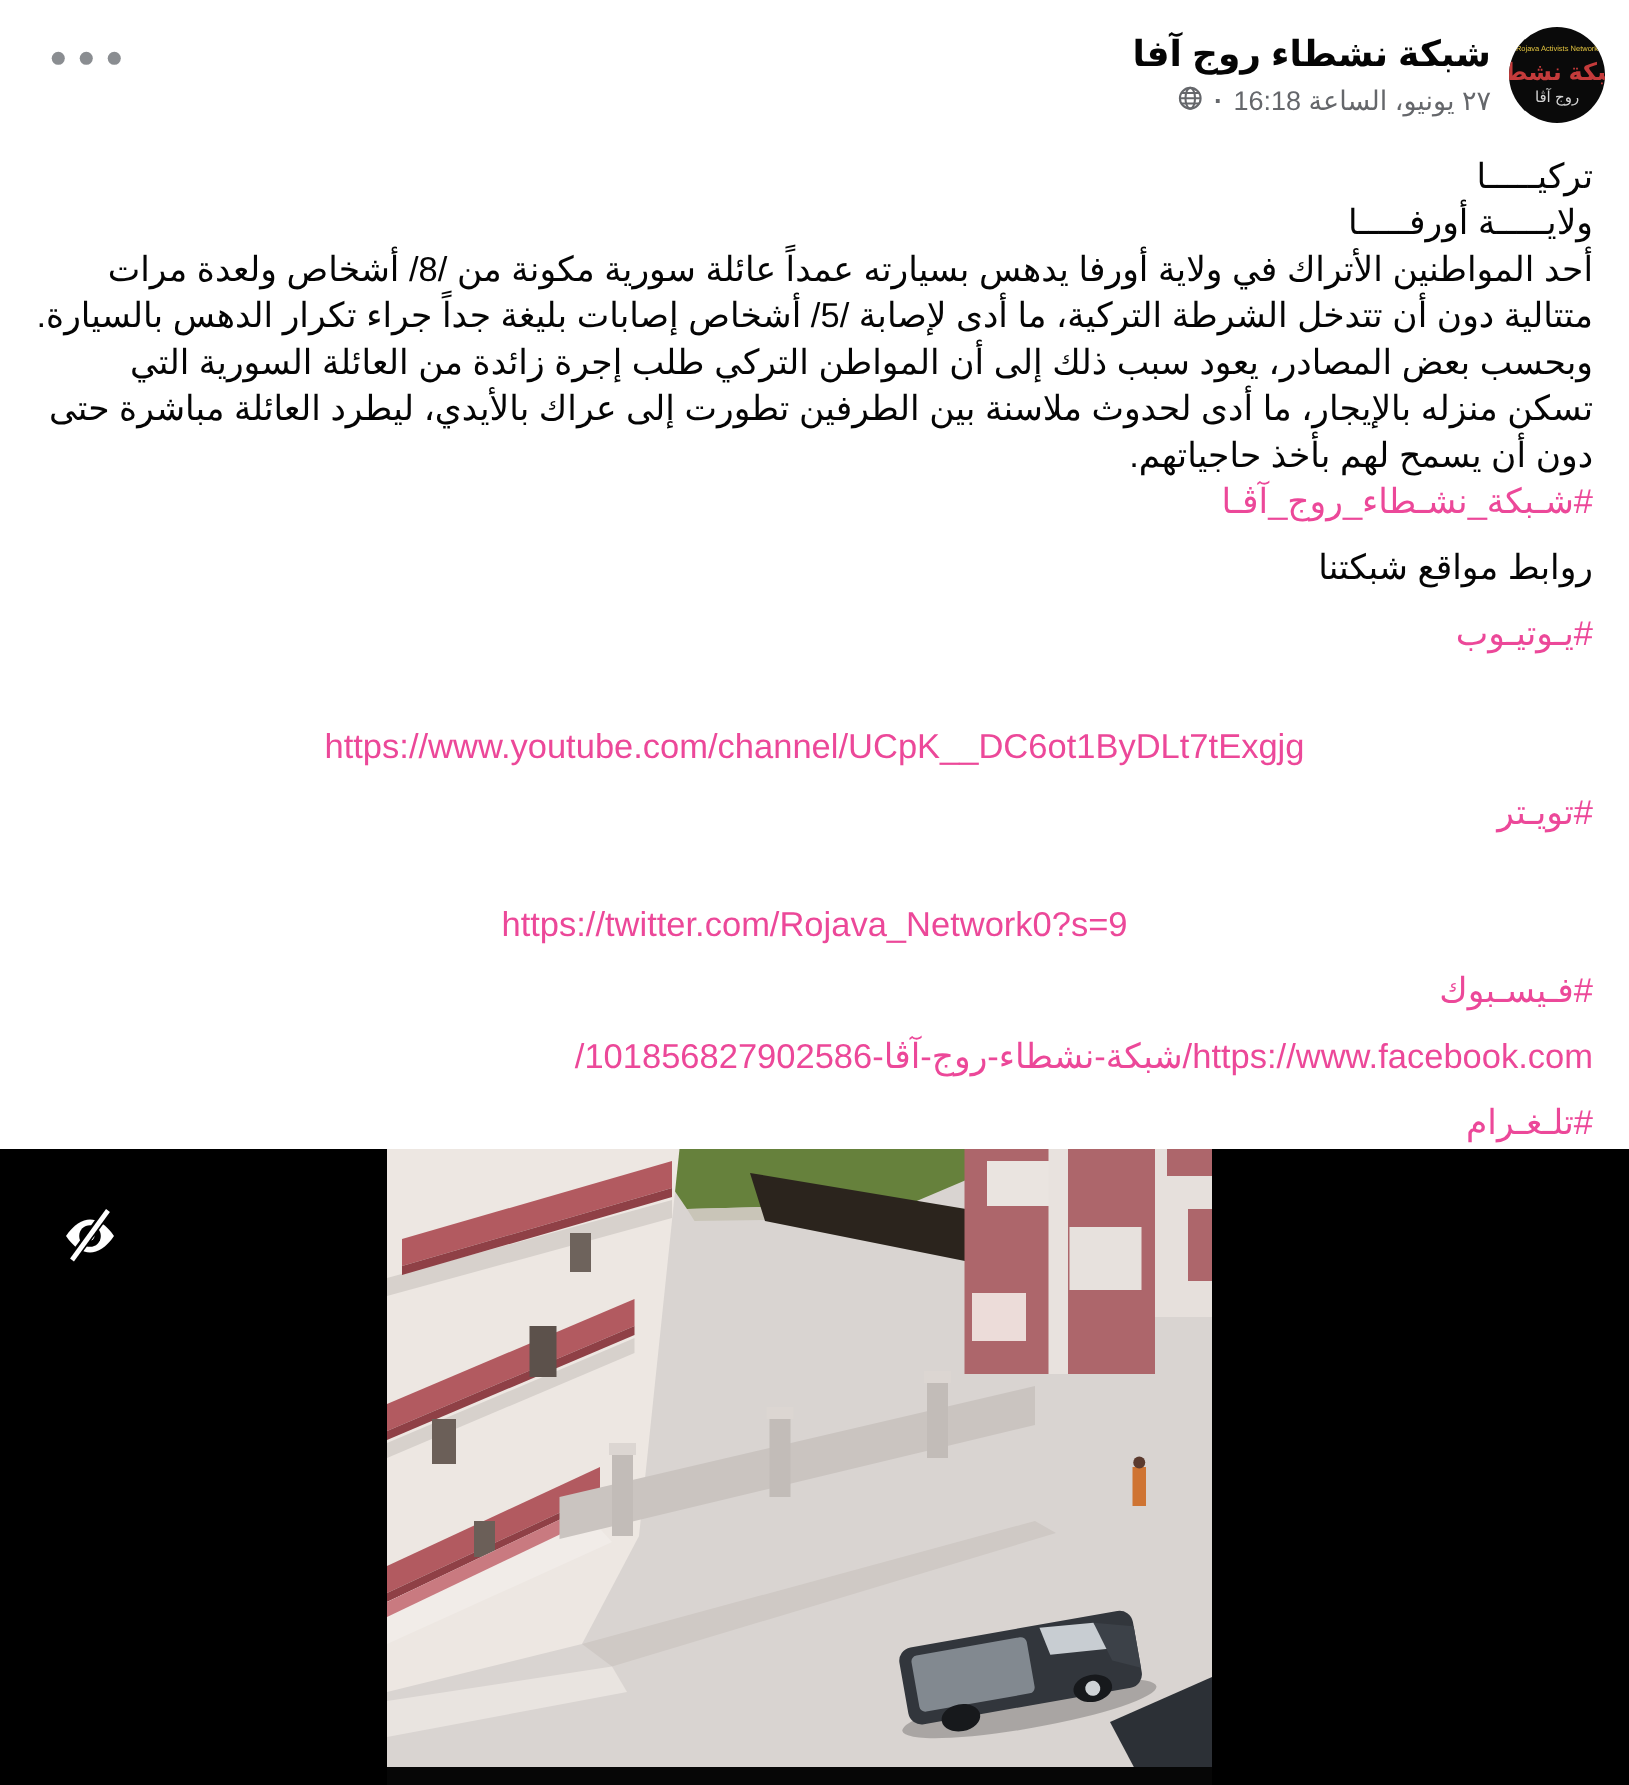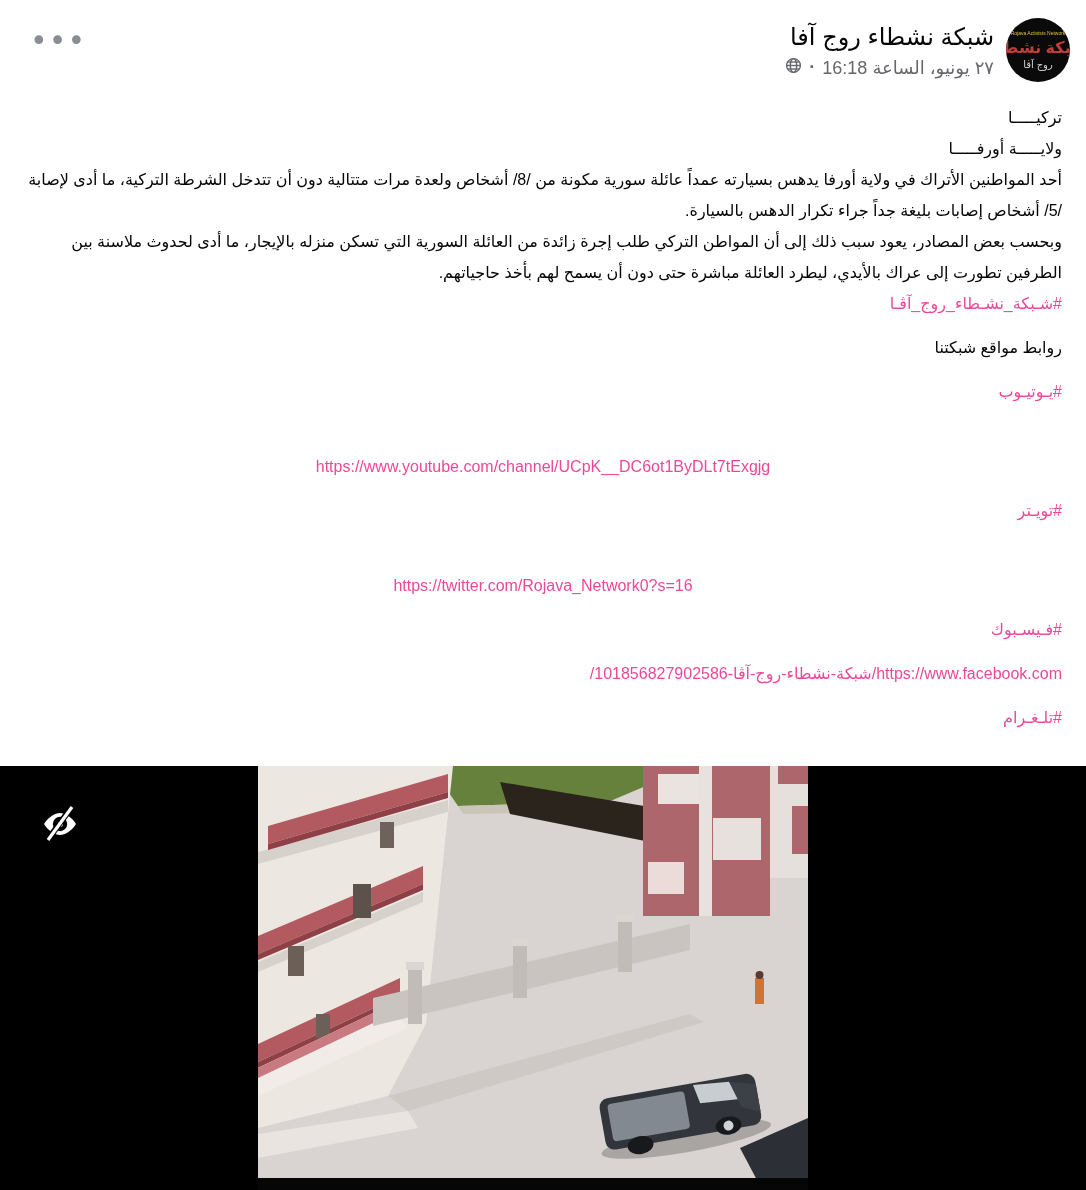--- a/index.html
+++ b/index.html
@@ -14,29 +14,29 @@
     color:#8a8d91; font-size:30px; line-height:30px; letter-spacing:1px; cursor:pointer;
     font-family:"DejaVu Sans",sans-serif; }
   .header-right { position:absolute; top:18px; right:16px; display:flex; flex-direction:row-reverse; align-items:center; }
   .avatar { width:64px; height:64px; border-radius:50%; background:#0a0a0a; flex:0 0 64px;
     display:flex; flex-direction:column; align-items:center; justify-content:center; gap:2px;
     overflow:hidden; cursor:pointer; }
   .avatar .av-l1 { font-size:5px; color:#e3c43f; white-space:nowrap; }
   .avatar .av-l2 { font-size:16px; color:#c43b3b; font-weight:bold; white-space:nowrap; }
   .avatar .av-l3 { font-size:10px; color:#d4d4d4; white-space:nowrap; }
   .header-meta { margin-right:12px; text-align:right; direction:rtl; }
-  .page-name { font-size:24px; font-weight:400; color:#050505; line-height:30px; cursor:pointer; }
+  .page-name { font-size:24px; font-weight:700; color:#050505; line-height:30px; cursor:pointer; }
   .timestamp-row { direction:rtl; display:flex; align-items:center; gap:7px; margin-top:5px;
     color:#65676b; font-size:18px; }
   .timestamp-row .sep { font-weight:bold; }
   .globe { display:inline-block; }
 
   
   .post-body { direction:rtl; text-align:right; padding:4px 24px 0 24px;
-    font-size:16px; line-height:31px; color:#050505; }
+    font-size:23px; line-height:31px; color:#050505; }
   .t-line { }
   .gap { margin-top:13px; }
   .link { color:#ec4899; cursor:pointer; }
   .url-ltr { direction:ltr; text-align:center; unicode-bidi:isolate;margin-top:44px; }
   .url-rtl { direction:rtl; unicode-bidi:isolate; }
 
   
   .video-section { position:absolute; left:0; top:766px; width:1086px; height:424px;
     background:#000; cursor:pointer; }
   .hidden-eye { position:absolute; left:36px; top:34px; width:48px; height:48px; }
@@ -81,21 +81,21 @@
     <div class="t-line">أحد المواطنين الأتراك في ولاية أورفا يدهس بسيارته عمداً عائلة سورية مكونة من /8/ أشخاص ولعدة مرات متتالية دون أن تتدخل الشرطة التركية، ما أدى لإصابة /5/ أشخاص إصابات بليغة جداً جراء تكرار الدهس بالسيارة.</div>
     <div class="t-line">وبحسب بعض المصادر، يعود سبب ذلك إلى أن المواطن التركي طلب إجرة زائدة من العائلة السورية التي تسكن منزله بالإيجار، ما أدى لحدوث ملاسنة بين الطرفين تطورت إلى عراك بالأيدي، ليطرد العائلة مباشرة حتى دون أن يسمح لهم بأخذ حاجياتهم.</div>
     <div class="t-line link">#شـبكة_نشـطاء_روج_آڤـا</div>
 
     <div class="t-line gap">روابط مواقع شبكتنا</div>
 
     <div class="t-line link gap">#يـوتيـوب</div>
     <div class="t-line link url-ltr gap">https://www.youtube.com/channel/UCpK__DC6ot1ByDLt7tExgjg</div>
 
     <div class="t-line link gap">#تويـتر</div>
-    <div class="t-line link url-ltr gap">https://twitter.com/Rojava_Network0?s=16</div>
+    <div class="t-line link url-ltr gap">https://twitter.com/Rojava_Network0?s=9</div>
 
     <div class="t-line link gap">#فـيسـبوك</div>
     <div class="t-line link url-rtl gap">https://www.facebook.com/شبكة-نشطاء-روج-آڤا-101856827902586/</div>
 
     <div class="t-line link gap">#تلـغـرام</div>
     <div class="t-line link url-ltr gap">https://t.me/RooooooJ_Avav</div>
   </div>
 
   <div class="video-section">
 

